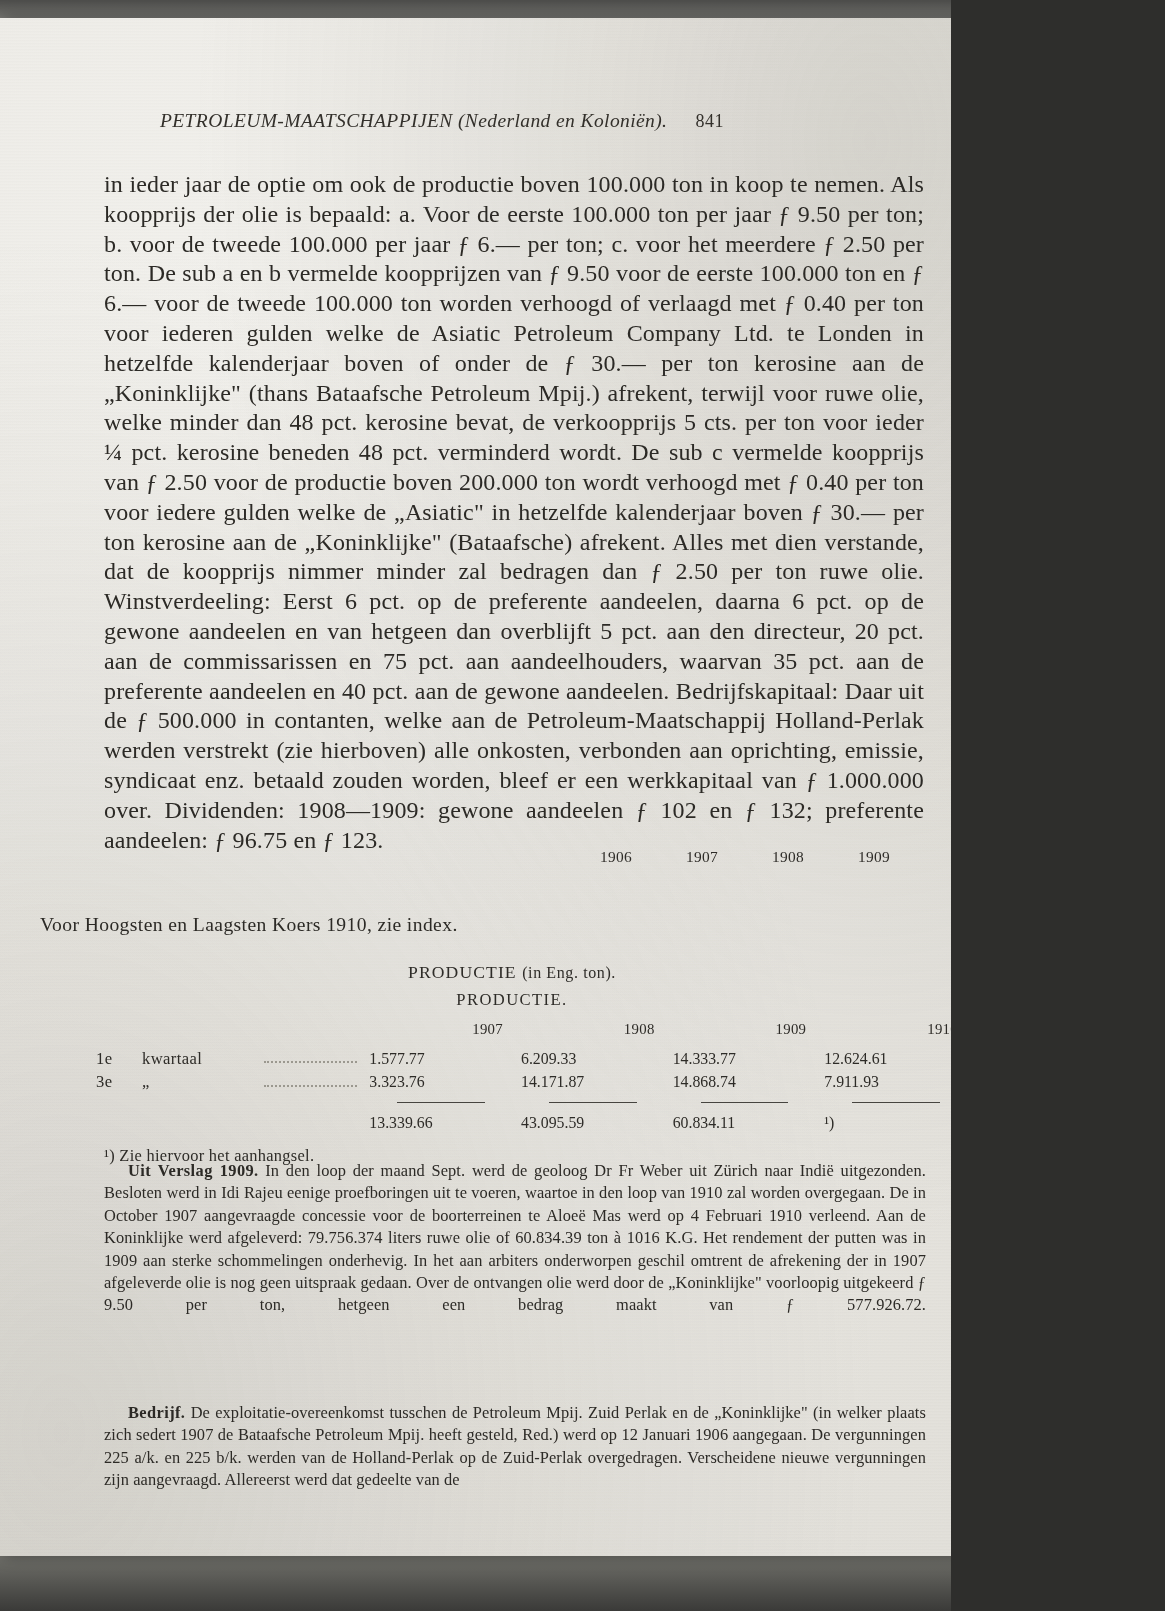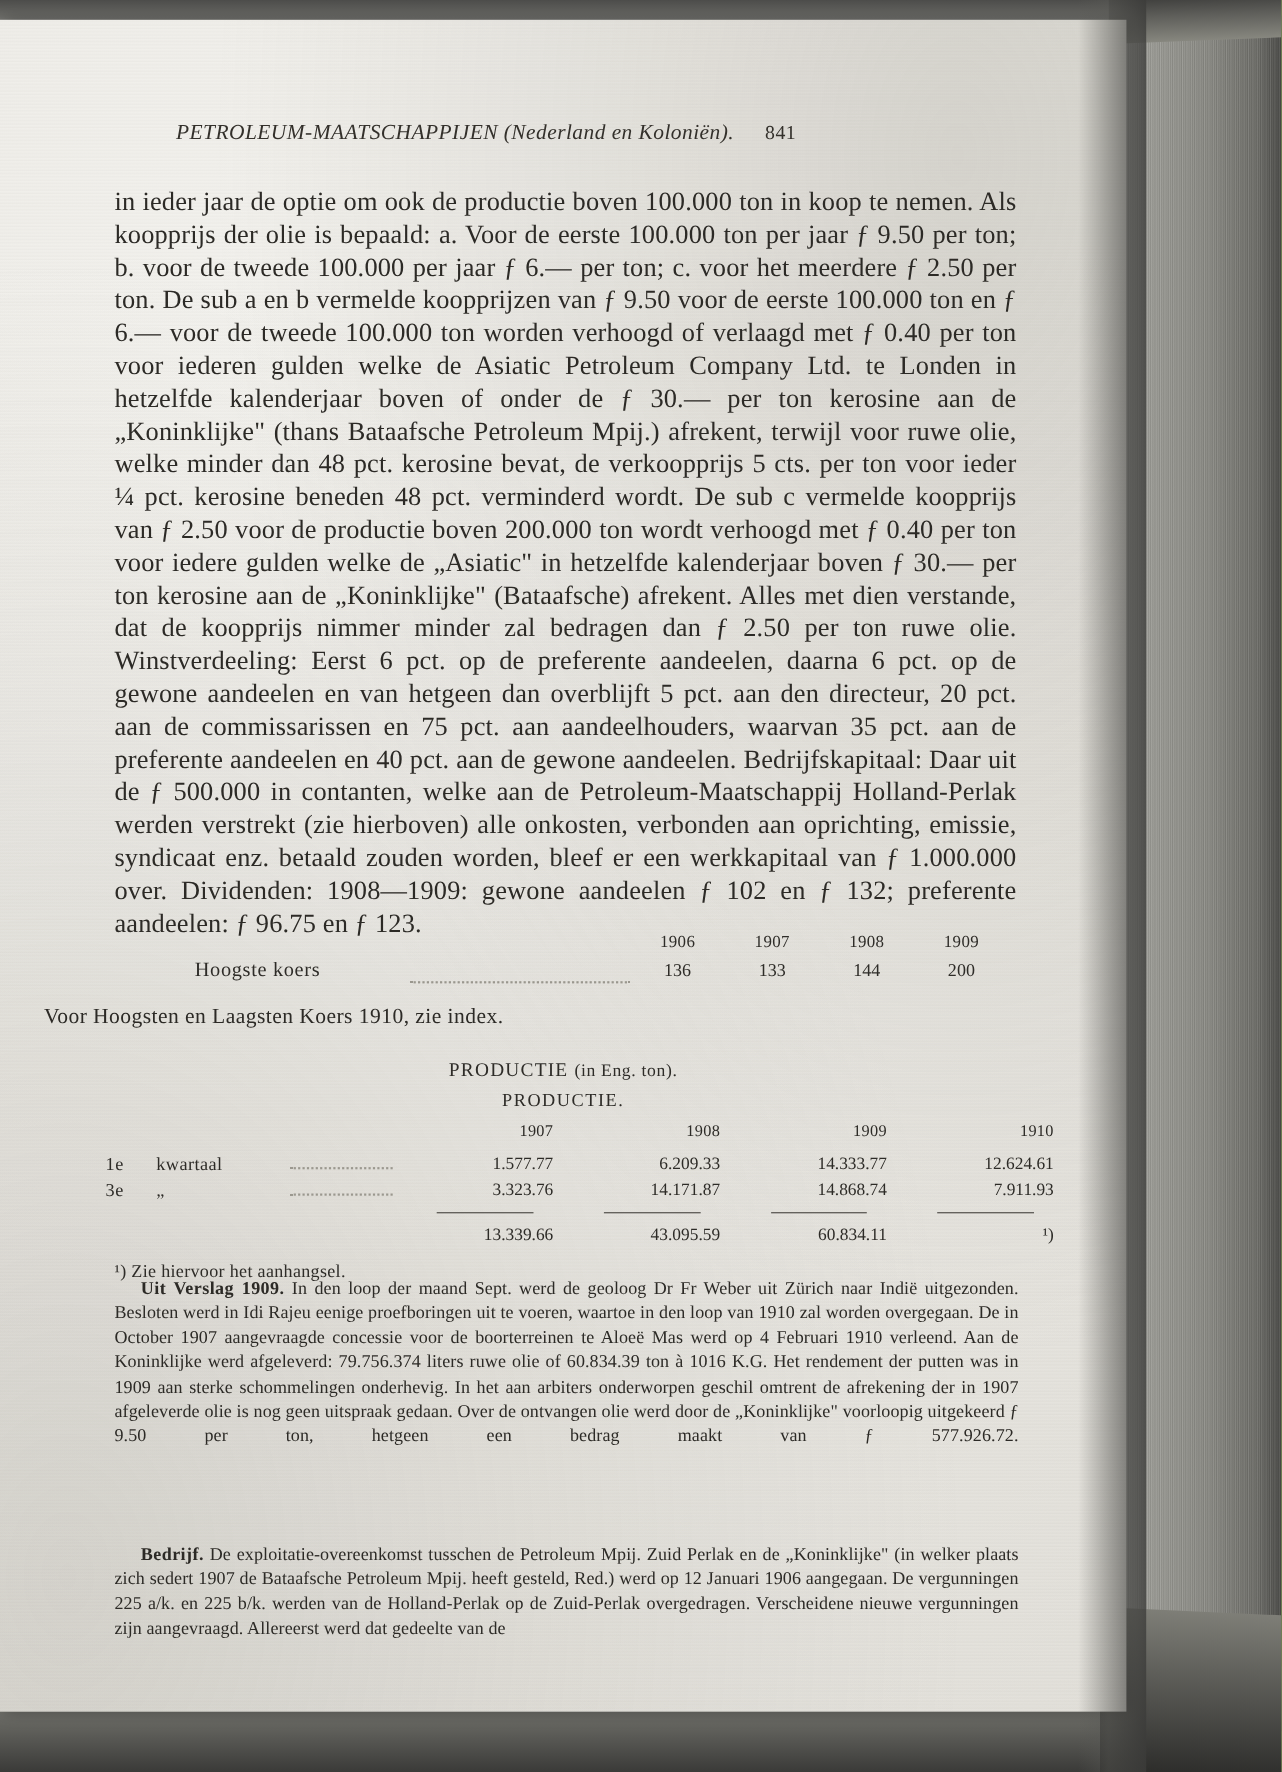--- a/index.html
+++ b/index.html
@@ -10,23 +10,23 @@
   body {
     width: 1165px;
     height: 1611px;
     overflow: hidden;
     font-family: "Liberation Serif", "DejaVu Serif", serif;
   }
 
   
   #scan {
     position: relative;
-    width: 1165px;
+    width: 951px;
     height: 1611px;
-    background: #bef264;
+    background: #86efac;
     overflow: hidden;
   }
 
   
   .scan-top-band {
     position: absolute;
     left: 0; top: 0;
     width: 1165px; height: 26px;
     background: linear-gradient(180deg,#4c4c4a 0%,#6a6a66 55%,#8c8c88 100%);
   }
@@ -237,21 +237,21 @@
   .prod td { padding: 0; line-height: 23.6px; font-size: 15.8px; }
   .prod .p-ord { width: 36px; white-space: nowrap; font-size: 16.6px; letter-spacing: 0.4px;}
   .prod .p-name { width: 134px; white-space: nowrap; font-size: 16.6px; letter-spacing: 0.4px;}
   .prod .p-lead { width: 118px; }
   .prod .p-lead i {
     display: block;
     border-bottom: 2px dotted #9b988f;
     height: 8px;
     margin-right: 12px;
   }
-  .prod .p-num { width: 148px; text-align: right; padding-right: 18px; }
+  .prod .p-num { width: 148px; padding-right: 18px; }
   .prod .p-year {
     width: 148px; text-align: right; padding-right: 18px;
     font-size: 14.8px; letter-spacing: 0.3px;
   }
   .prod tr.p-head td { padding-bottom: 5px; }
   .prod tr.p-rule td .rule {
     display: block;
     height: 1px;
     margin: 8px 18px 6px 28px;
     background: #46443f;
@@ -317,28 +317,20 @@
       <div class="koers">
         <table>
           <tbody>
               <tr class="k-head">
             <td class="k-label"></td>
             <td class="k-leader" style="border-bottom:none;"></td>
             <td class="k-year">1906</td>
             <td class="k-year">1907</td>
             <td class="k-year">1908</td>
             <td class="k-year">1909</td>
-          </tr>
-          <tr>
-            <td class="k-label">Hoogste koers</td>
-            <td class="k-leader"></td>
-            <td class="k-val">136</td>
-            <td class="k-val">133</td>
-            <td class="k-val">144</td>
-            <td class="k-val">200</td>
           </tr>
         </tbody>
           </table>
       </div>
 
       <div class="center-note">Voor Hoogsten en Laagsten Koers 1910, zie index.</div>
 
       <div class="prod-head-1">
         <span>PRODUCTIE</span>
         <span class="small">(in Eng. ton).</span>

